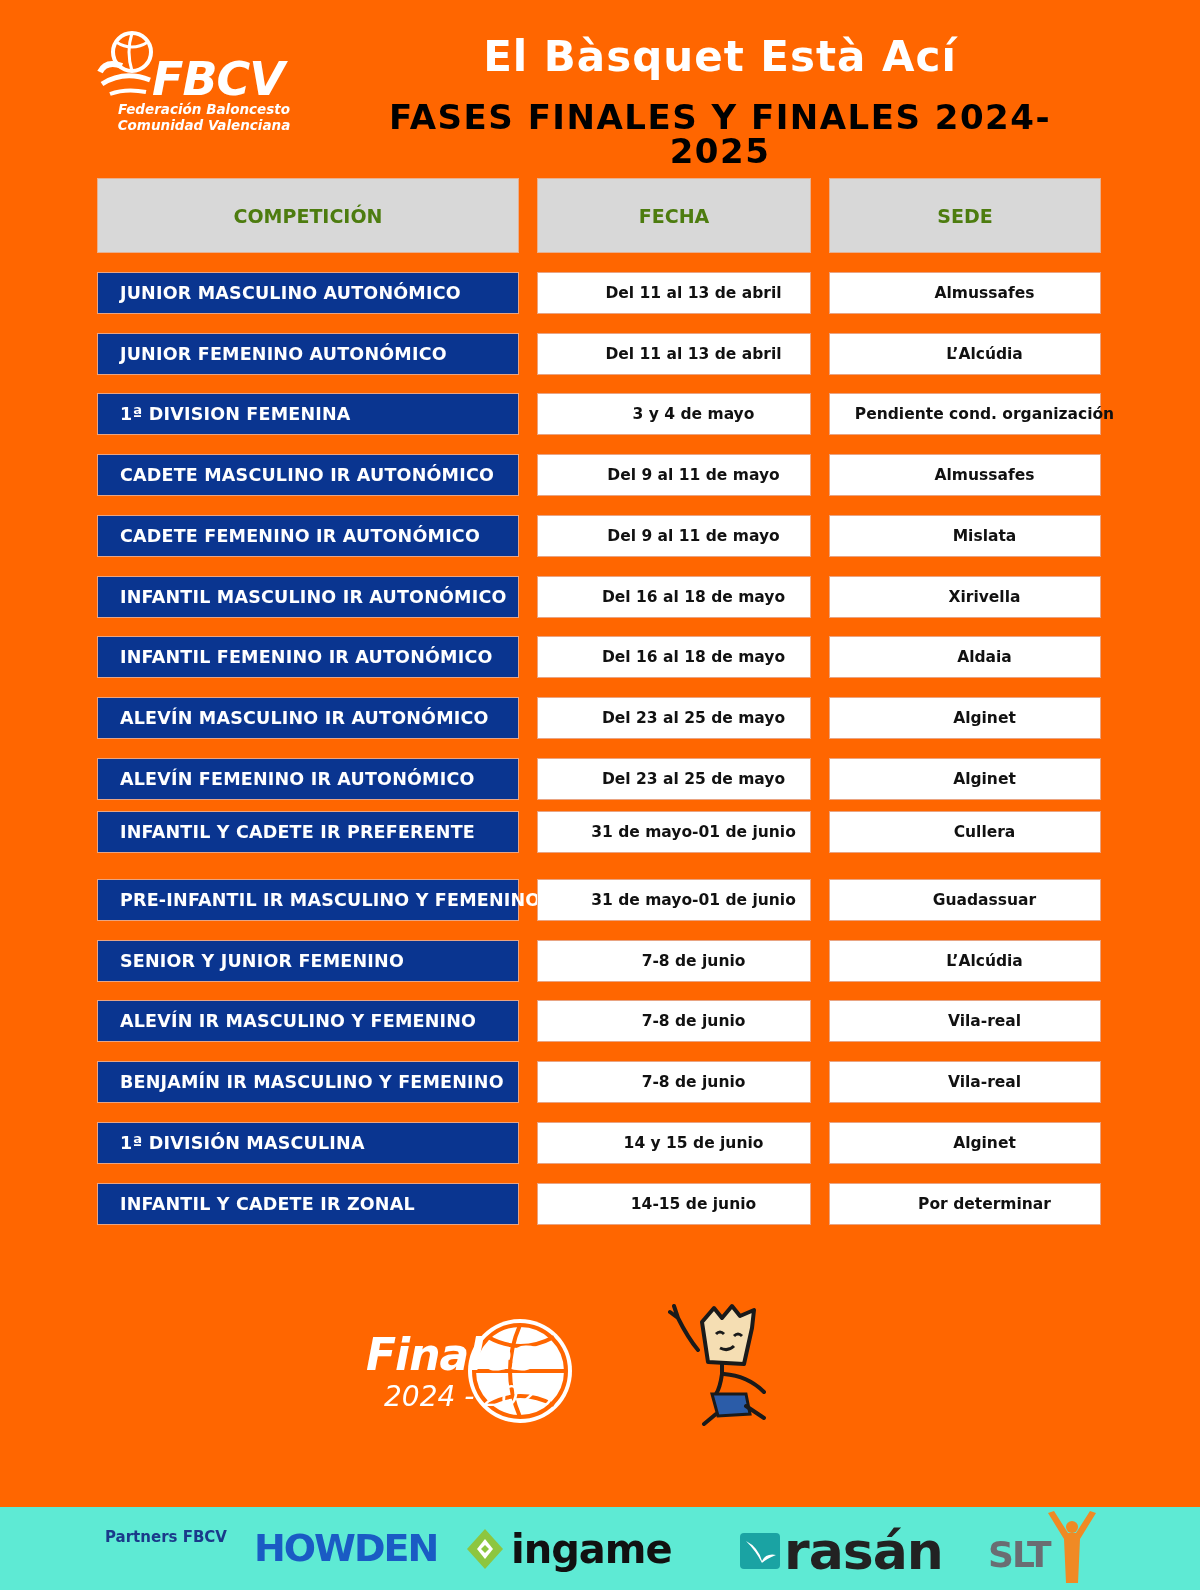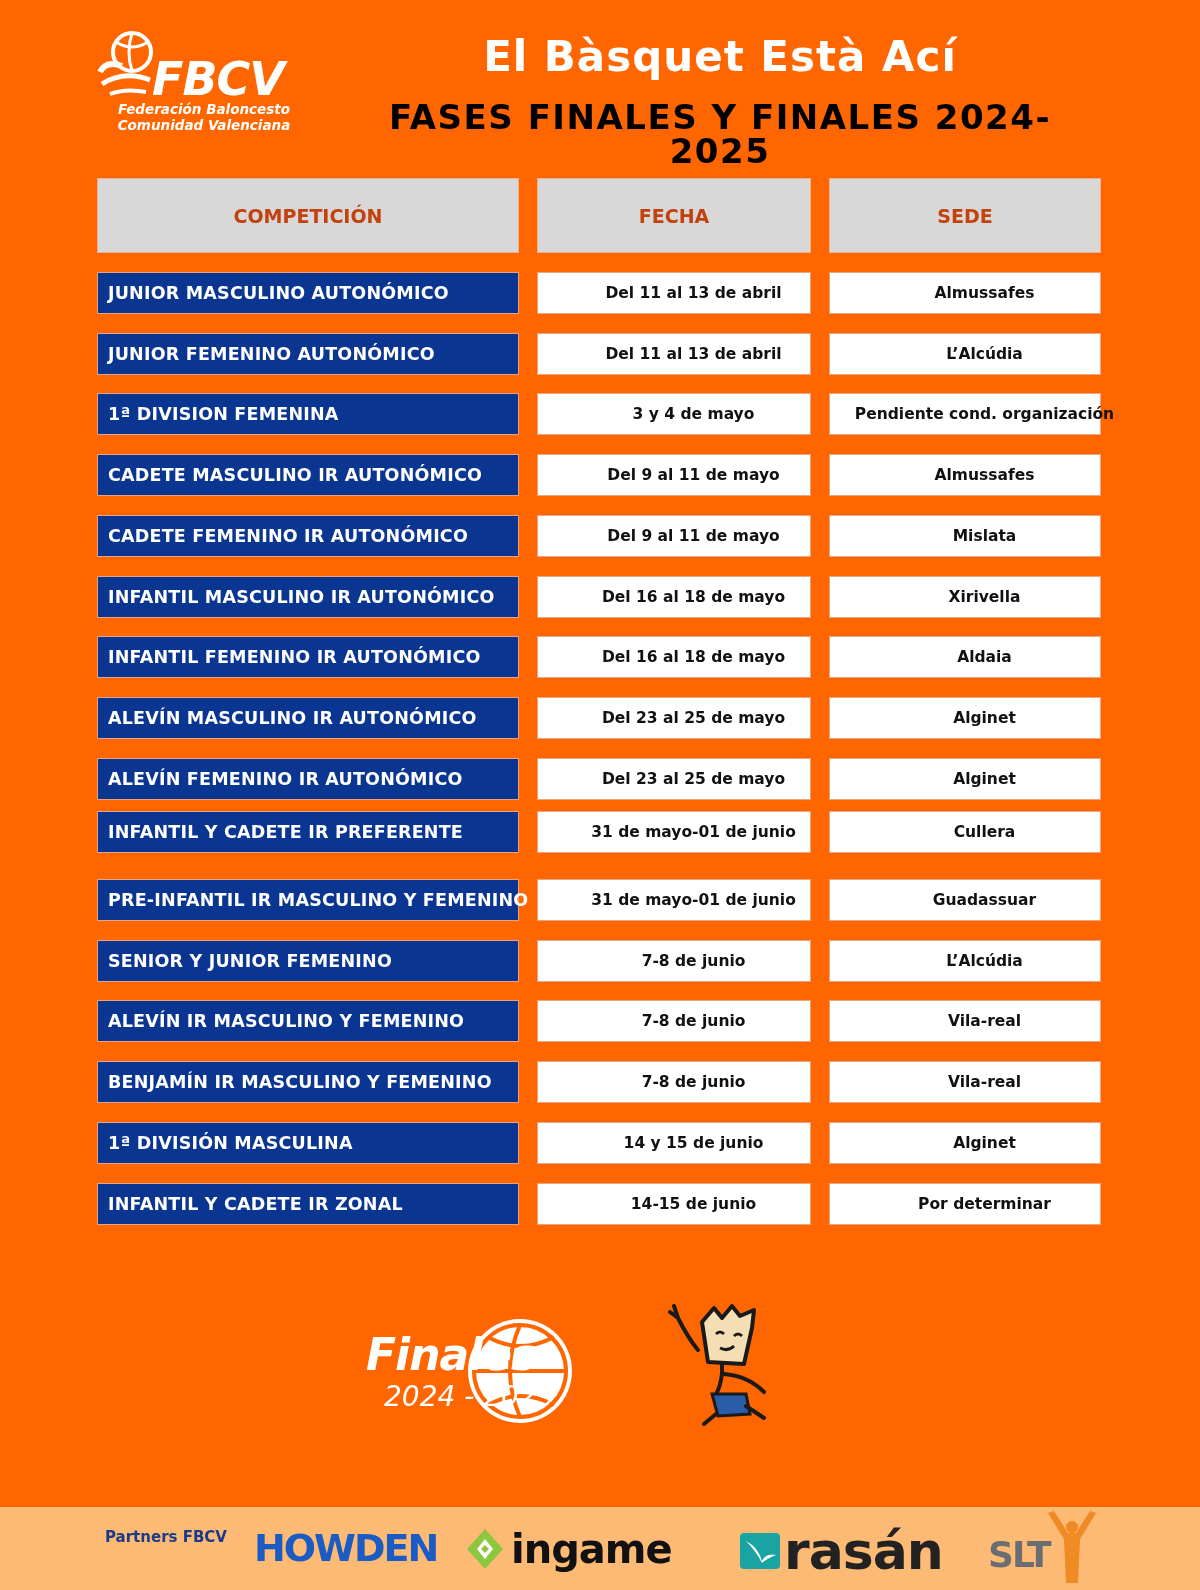--- a/index.html
+++ b/index.html
@@ -34,37 +34,37 @@
   .title2 {
     position: absolute; left: 340px; width: 760px; top: 100px; text-align: center;
     font-family: "DejaVu Sans", sans-serif; font-weight: bold; font-size: 34px;
     color: #000000; letter-spacing: 1.5px; line-height: 1;
   }
 
   .hdr {
     position: absolute; top: 178px; height: 75px;
     background: #d8d8d8; border: 1px solid #e8b090;
     display: flex; align-items: center; justify-content: center;
-    font-weight: bold; font-size: 19px; color: #c2410c;
+    font-weight: bold; font-size: 19px; color: #4d7c0f;
   }
   .col1 { left: 97px; width: 422px; }
   .col2 { left: 537px; width: 274px; }
   .col3 { left: 829px; width: 272px; }
 
   .rows { position: absolute; left: 0; top: 272px; width: 1200px; }
   .row { position: absolute; left: 0; width: 1200px; height: 42px; }
   .cell {
     position: absolute; top: 0; height: 42px;
     display: flex; align-items: center;
     border: 1px solid #e9a483;
     padding-left: 39px;
   }
   .cell.comp {
     background: #0a3590; color: #fff; font-weight: bold; font-size: 17.5px;
-    padding-left: 10px; letter-spacing: 0.2px; white-space: nowrap;
+    padding-left: 22px; letter-spacing: 0.2px; white-space: nowrap;
   }
   .cell.date, .cell.venue {
     background: #fff; color: #111; font-weight: bold; font-size: 15.5px;
     justify-content: center; white-space: nowrap;
   }
 
   .finales {
     position: absolute; left: 360px; top: 1315px; width: 260px; height: 115px;
   }
   .finales .ftext {
@@ -75,21 +75,21 @@
   .finales .fyear {
     position: absolute; left: 24px; top: 68px;
     font-family: "DejaVu Sans", sans-serif; font-weight: normal; font-style: italic;
     font-size: 28px; color: #fff; line-height: 1;
   }
   .finales svg { position: absolute; left: 100px; top: 0; }
   .mascot { position: absolute; left: 668px; top: 1298px; }
 
   .footer {
     position: absolute; left: 0; top: 1507px; width: 1200px; height: 83px;
-    background: #fdba74;
+    background: #5eead4;
   }
   .partners-label {
     position: absolute; left: 105px; top: 21px; font-size: 15px; color: #1a3a8a;
     font-weight: bold;
   }
   .howden {
     position: absolute; left: 254px; top: 22px; font-size: 38px; font-weight: bold;
     color: #1a5bc4; letter-spacing: -2px; line-height: 1;
     font-family: "DejaVu Sans", sans-serif;
   }

